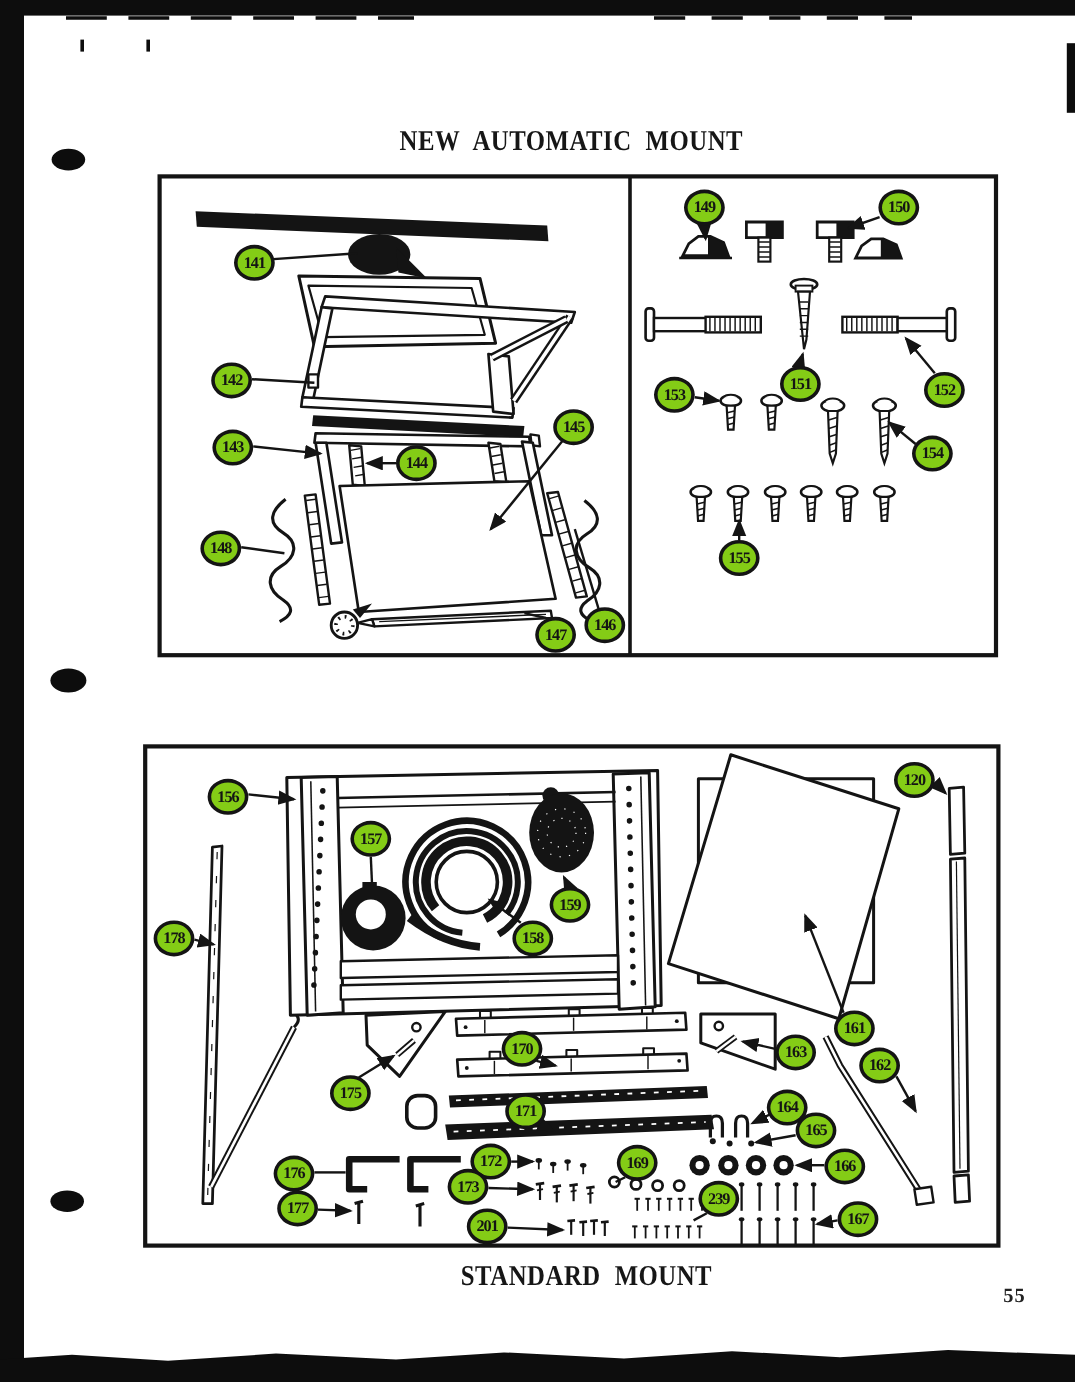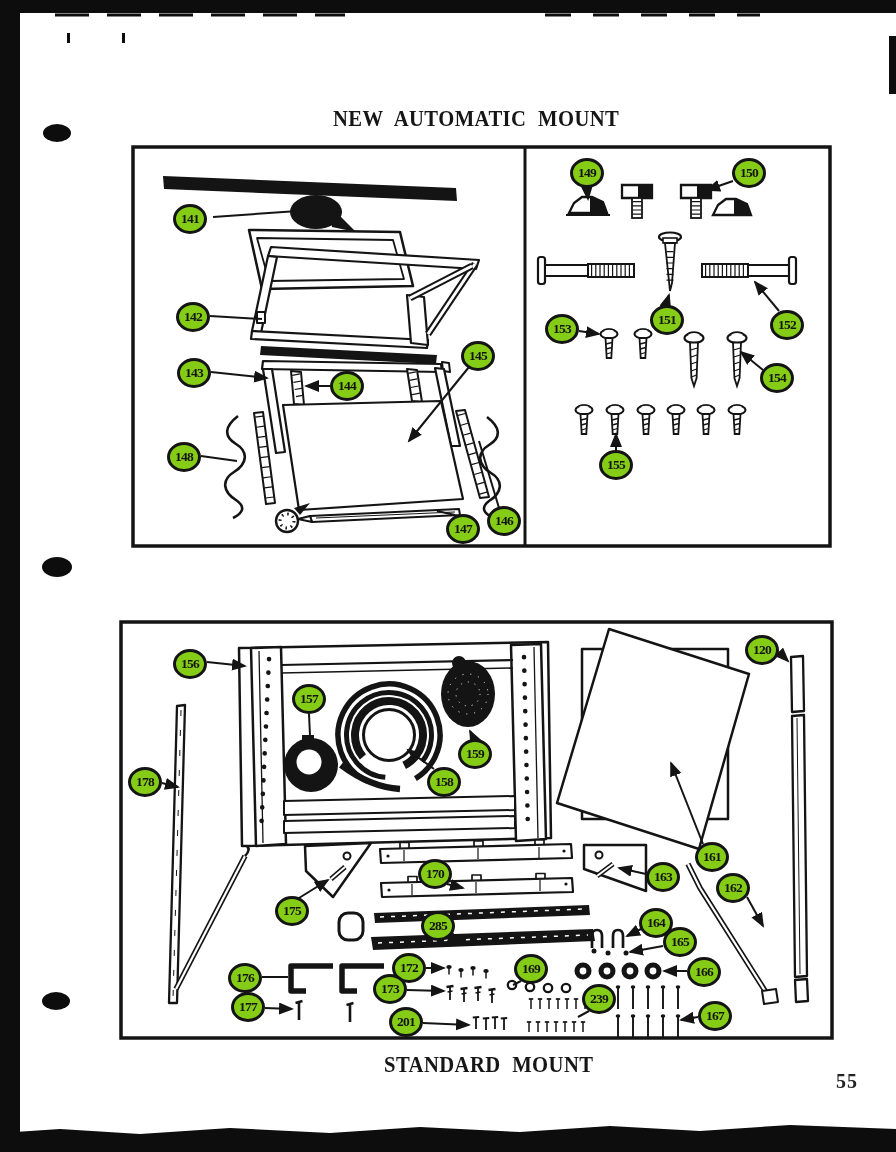--- a/index.html
+++ b/index.html
@@ -15,21 +15,21 @@
     border:3px solid #141414;border-radius:50%;background:#84cc16;
     display:flex;align-items:center;justify-content:center;
     font-weight:700;font-size:13.5px;letter-spacing:-0.8px;z-index:5;
   }
   .sec-title{
     position:absolute;z-index:4;font-weight:700;font-size:24px;color:#161616;
     letter-spacing:0.5px;word-spacing:7px;transform:scaleX(0.86);transform-origin:left top;
     white-space:nowrap;
   }
   .page-number{
-    position:absolute;z-index:4;font-weight:700;font-size:20px;color:#222;
+    position:absolute;z-index:4;font-weight:700;font-size:17px;color:#222;
     letter-spacing:1px;
   }
 </style>
 </head>
 <body>
 
 <div class="page">
 
 <svg class="art" width="896" height="1152" viewBox="0 0 896 1152">
   <defs>
@@ -377,21 +377,21 @@
     <path d="M262,977 L288,977"></path>
     <path d="M265,1008 L292,1009" marker-end="url(#ah)"></path>
     <path d="M162,783 L178,787" marker-end="url(#ah)"></path>
   </g>
 </svg>
 
 <div class="sec-title" style="left:333px;top:105px">NEW AUTOMATIC MOUNT</div>
 <div class="sec-title" style="left:384px;top:1051px">STANDARD MOUNT</div>
 <div class="page-number" style="left:836px;top:1070px">55</div>
 
-<div class="badge" style="left:173px;top:204px">141</div>
+<div class="badge" style="left:195px;top:204px">141</div>
 <div class="badge" style="left:176px;top:302px">142</div>
 <div class="badge" style="left:177px;top:358px">143</div>
 <div class="badge" style="left:330px;top:371px">144</div>
 <div class="badge" style="left:461px;top:341px">145</div>
 <div class="badge" style="left:487px;top:506px">146</div>
 <div class="badge" style="left:446px;top:514px">147</div>
 <div class="badge" style="left:167px;top:442px">148</div>
 <div class="badge" style="left:570px;top:158px">149</div>
 <div class="badge" style="left:732px;top:158px">150</div>
 <div class="badge" style="left:650px;top:305px">151</div>
@@ -408,21 +408,21 @@
 <div class="badge" style="left:695px;top:842px">161</div>
 <div class="badge" style="left:716px;top:873px">162</div>
 <div class="badge" style="left:646px;top:862px">163</div>
 <div class="badge" style="left:639px;top:908px">164</div>
 <div class="badge" style="left:663px;top:927px">165</div>
 <div class="badge" style="left:687px;top:957px">166</div>
 <div class="badge" style="left:698px;top:1001px">167</div>
 <div class="badge" style="left:582px;top:984px">239</div>
 <div class="badge" style="left:514px;top:954px">169</div>
 <div class="badge" style="left:418px;top:859px">170</div>
-<div class="badge" style="left:421px;top:911px">285</div>
+<div class="badge" style="left:421px;top:911px">171</div>
 <div class="badge" style="left:392px;top:953px">172</div>
 <div class="badge" style="left:373px;top:974px">173</div>
 <div class="badge" style="left:389px;top:1007px">201</div>
 <div class="badge" style="left:275px;top:896px">175</div>
 <div class="badge" style="left:228px;top:963px">176</div>
 <div class="badge" style="left:231px;top:992px">177</div>
 <div class="badge" style="left:128px;top:767px">178</div>
 
 </div>
 

